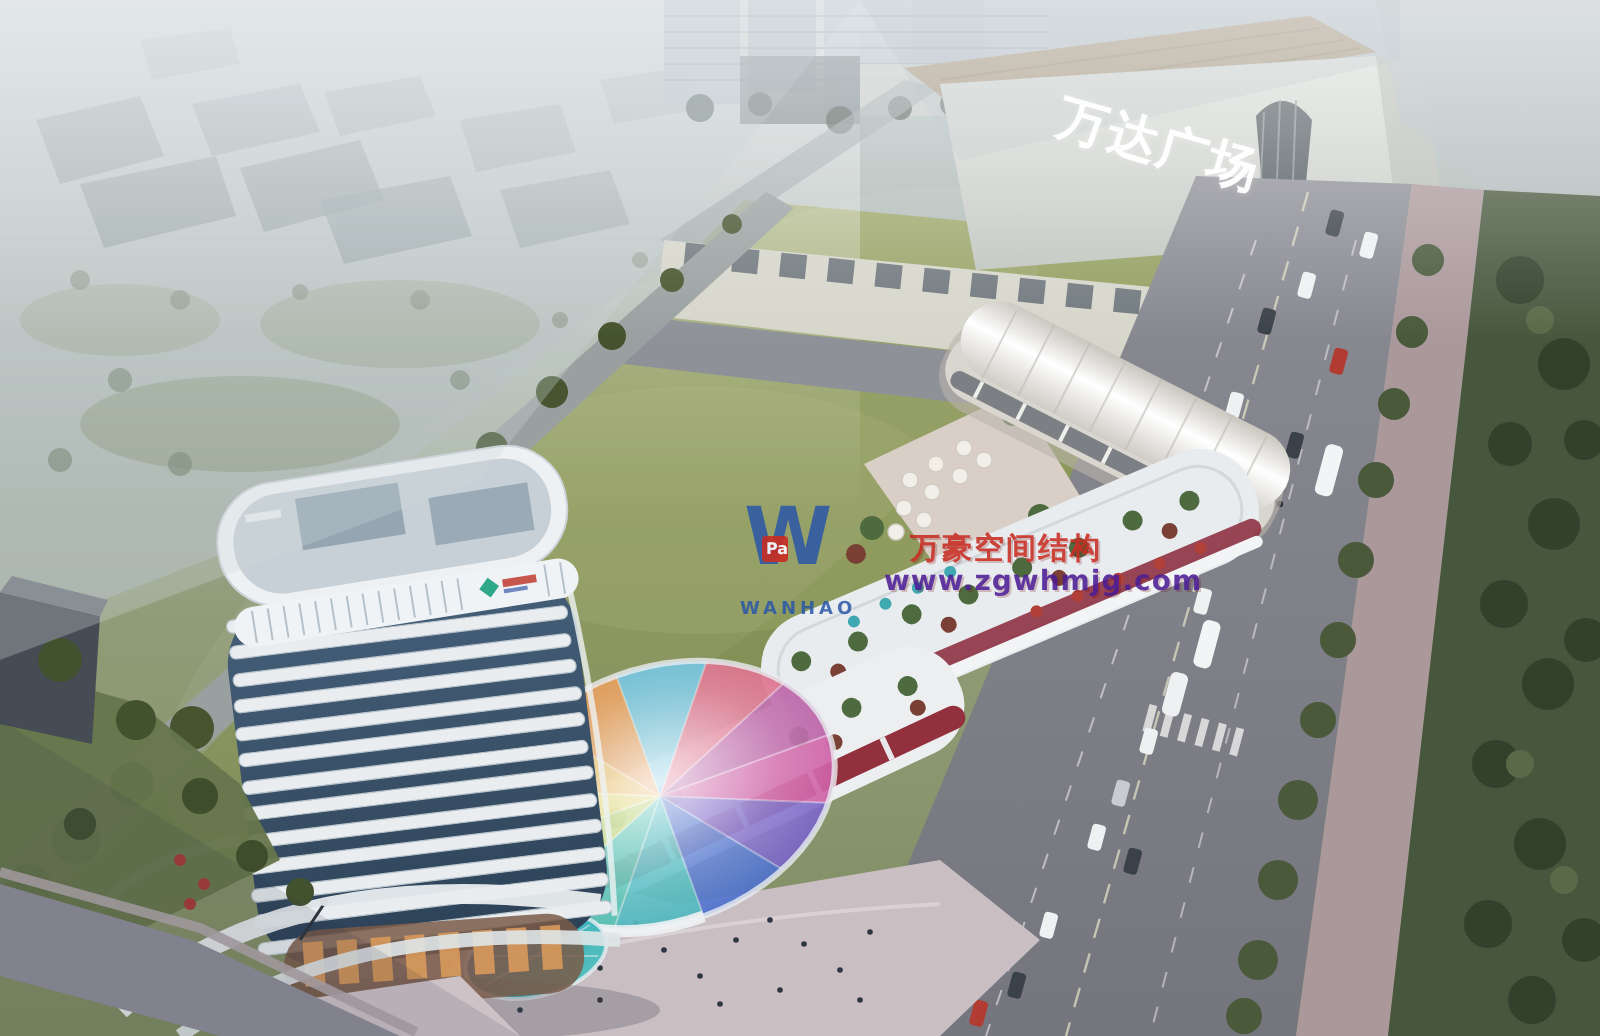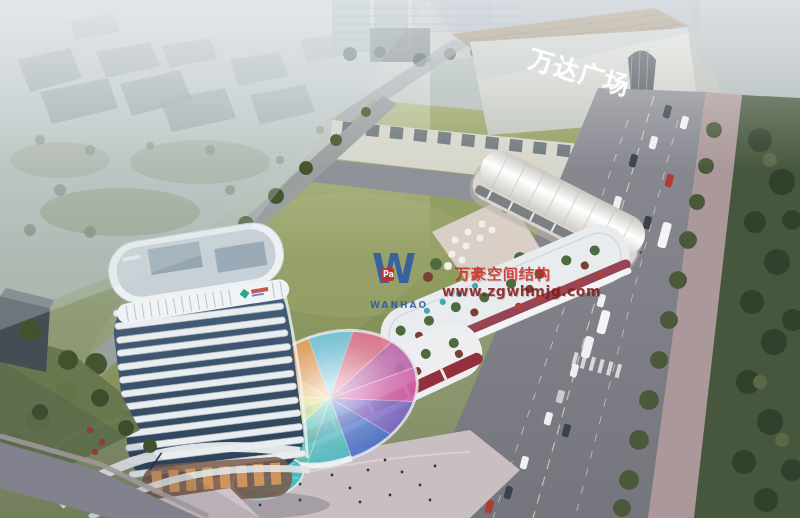--- a/index.html
+++ b/index.html
@@ -14,21 +14,21 @@
   #wm-w{position:absolute;left:4px;top:-4px;font-size:40px;font-weight:bold;
      color:#2a57a8;opacity:.85;letter-spacing:-2px;}
   #wm-badge{position:absolute;left:13px;top:18px;width:13px;height:13px;background:#c92c22;
      border-radius:2px;color:#fff;font-size:8px;font-weight:bold;text-align:right;
      line-height:13px;opacity:.9;}
   #wm-en{position:absolute;left:2px;top:50px;font-size:9px;font-weight:bold;
      color:#2a57a8;letter-spacing:2px;opacity:.85;}
   #wm-cn{position:absolute;left:68px;top:15px;font-size:15px;font-weight:bold;
      color:#c92c22;letter-spacing:1px;opacity:.88;text-shadow:1px 1px 0 rgba(110,0,0,.25);margin-left:19px;}
   #wm-url{position:absolute;left:58px;top:33px;font-size:14px;font-weight:bold;
-     color:#7f1d1d;letter-spacing:.5px;opacity:.88;text-shadow:1px 1px 0 rgba(110,0,0,.25);padding-left:16px;}
+     color:#4c1d95;letter-spacing:.5px;opacity:.88;text-shadow:1px 1px 0 rgba(110,0,0,.25);padding-left:16px;}
 </style>
 </head>
 <body>
 
 <div id="canvas" title="Aerial architectural rendering of a mixed-use complex: curved high-rise tower, rainbow glass dome canopy, retail terraces, green field, Wanda Plaza mall and tree-lined roads">
 
 <svg id="scene" width="800" height="518" viewBox="0 0 800 518">
   <defs>
     <linearGradient id="baseGrad" x1="0" y1="0" x2="0" y2="1">
       <stop offset="0" stop-color="#b7c2c8"></stop>

